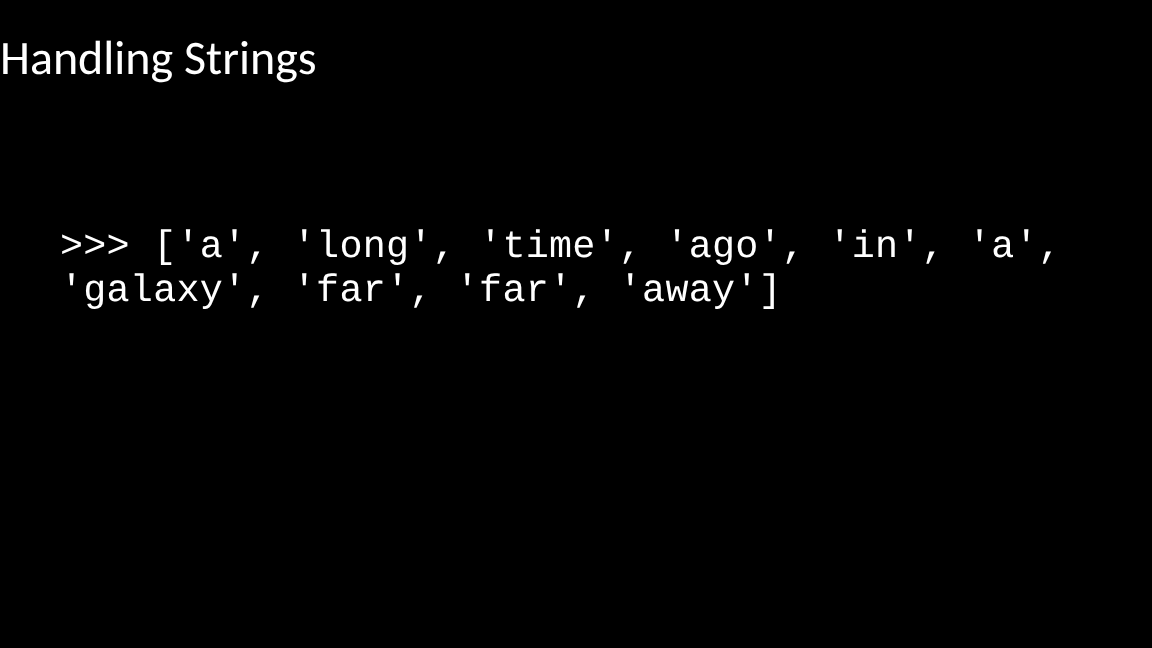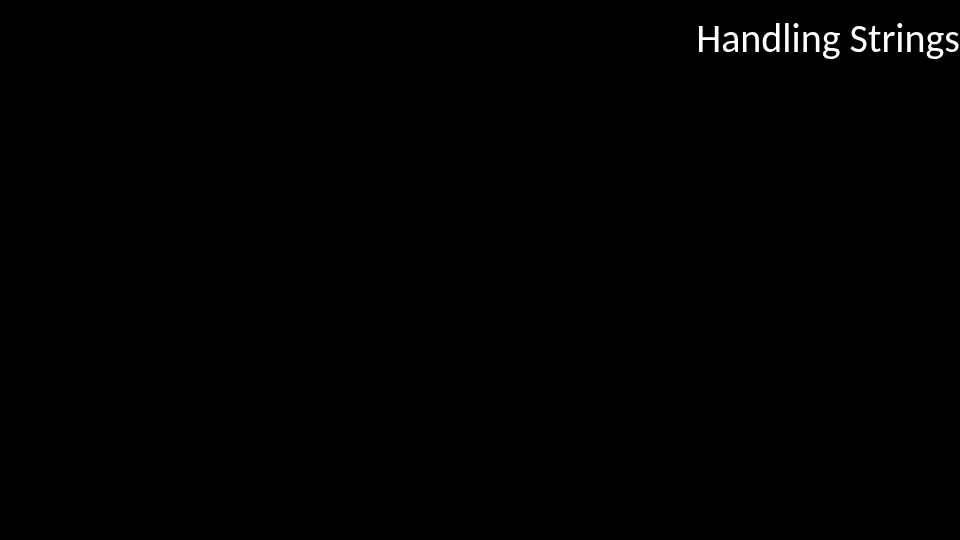--- a/index.html
+++ b/index.html
@@ -14,22 +14,22 @@
   .slide {
     width: 960px;
     height: 540px;
     position: relative;
     box-sizing: border-box;
   }
   .title {
     font-family: Calibri, "Segoe UI", Arial, sans-serif;
     font-size: 40px;
     font-weight: 400;
-    text-align: right;
-    padding-top: 14px;
+    text-align: left;
+    padding-top: 24px;
     padding-bottom: 10px;
     letter-spacing: 0px;
   }
   .code-block {
     font-family: "Courier New", Courier, monospace;
     font-size: 32px;
     line-height: 1.18;
     padding-left: 50px;
     padding-right: 50px;
     padding-top: 28px;
@@ -43,19 +43,20 @@
     display: block;
     height: 38px;
   }
 </style>
 </head>
 <body>
 
 <div class="slide">
   <div class="title">Handling Strings</div>
   <div class="code-block">
+    <span class="code-line">&gt;&gt;&gt; ['a', 'long', 'time', 'ago', 'in', 'a', 'galaxy', 'far', 'far', 'away']</span>
     <span class="blank-line"></span>
     
     
     
     
   </div>
 </div>
 
 </body></html>

